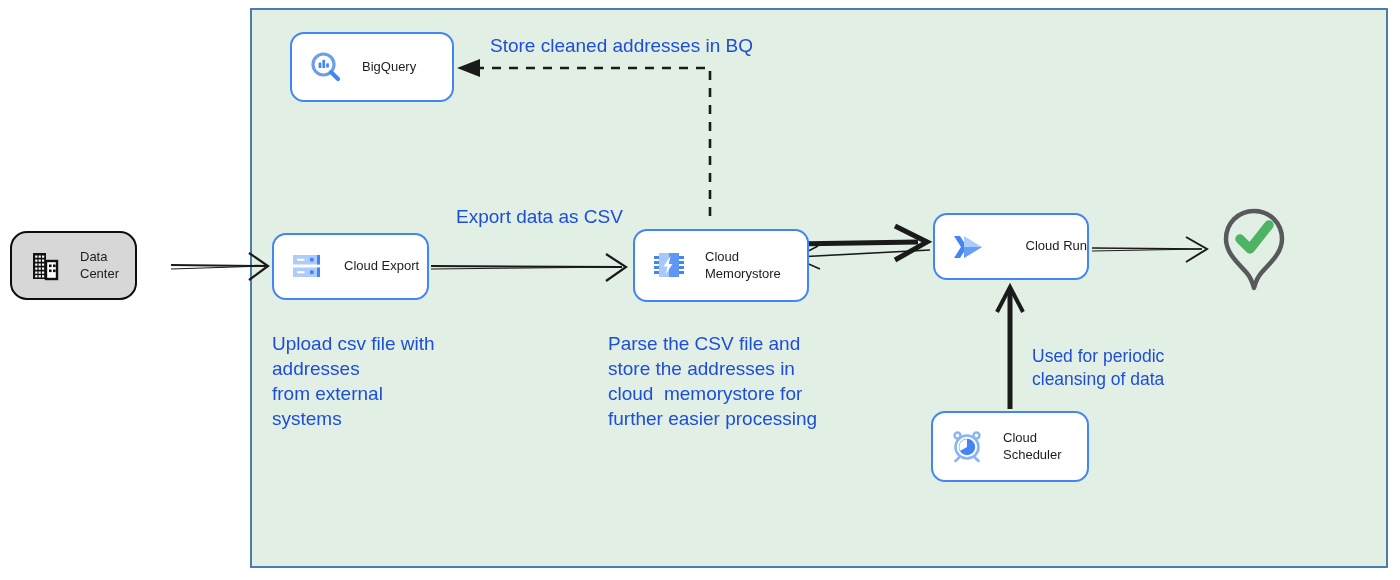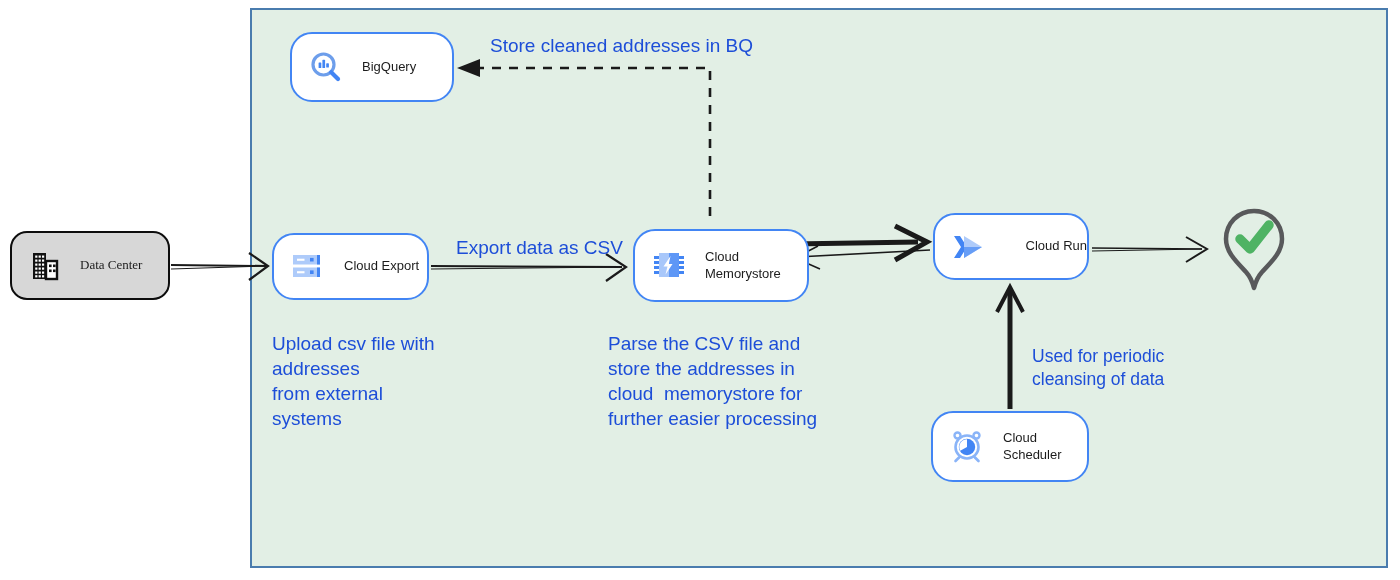--- a/index.html
+++ b/index.html
@@ -7,21 +7,21 @@
     position:relative;width:1400px;height:580px;overflow:hidden;
     font-family:"Liberation Sans", sans-serif;color:#000;
   }
   .gcp-container{
     position:absolute;left:250px;top:8px;width:1138px;height:560px;
     background:#e2efe5;border:2px solid #4a7cae;box-sizing:border-box;
   }
   .edges{position:absolute;left:0;top:0;width:1400px;height:580px;pointer-events:none;}
   .node{
     position:absolute;display:flex;align-items:center;box-sizing:border-box;
-    background:#ffffff;border:2px solid #4285f4;border-radius:22px;
+    background:#ffffff;border:2px solid #4285f4;border-radius:14px;
     padding-left:17px;gap:19px;
   }
   .node.dc{
     background:#d7d7d7;border:2.5px solid #0d0d0d;border-radius:17px;
   }
   .nlabel{font-size:13px;color:#1c1c1c;white-space:pre-line;line-height:1.25;}
   .icon{display:flex;align-items:center;justify-content:center;}
   .annotation{
     position:absolute;font-size:19px;line-height:25px;white-space:pre;color:#1d4ed8;
   }
@@ -69,21 +69,21 @@
       <line x1="1010" y1="409" x2="1010" y2="291" stroke-width="5"></line>
       <polyline points="997,312 1010,287 1023,312" stroke-width="4"></polyline>
     </g>
 
     <g stroke="#1a1a1a" fill="none">
       <polyline points="710,216 710,68 474,68" stroke-width="2.6" stroke-dasharray="9,8"></polyline>
       <polygon points="480,59 457,68 480,77" fill="#1a1a1a" stroke="none"></polygon>
     </g>
   </svg>
 
-  <div class="node dc" style="left:10px;top:231px;width:160px;height:69px;font-family:Liberation Serif, serif;">
+  <div class="node dc" style="left:10px;top:231px;width:127px;height:69px;">
     <span class="icon">
       <svg width="32" height="30" viewBox="0 0 32 30">
         <rect x="4" y="2" width="13" height="26" fill="#111"></rect>
         <g fill="#fff">
           <rect x="6.2" y="4.5" width="2.2" height="2.2"></rect>
             <rect x="9.6" y="4.5" width="2.2" height="2.2"></rect>
             <rect x="13" y="4.5" width="2.2" height="2.2"></rect>
           <rect x="6.2" y="8.5" width="2.2" height="2.2"></rect>
             <rect x="9.6" y="8.5" width="2.2" height="2.2"></rect>
             <rect x="13" y="8.5" width="2.2" height="2.2"></rect>
@@ -194,21 +194,21 @@
   <div class="pin-wrap">
     <span class="icon">
       <svg width="66" height="100" viewBox="0 0 66 100">
         <path d="M33,4 C17,4 5,16.5 5,32 C5,45 15,54.5 25,65 C29,69.5 31.5,75 33,81 C34.5,75 37,69.5 41,65 C51,54.5 61,45 61,32 C61,16.5 49,4 33,4 Z" fill="none" stroke="#58595b" stroke-width="4.5" stroke-linejoin="round"></path>
         <polyline points="19,32 29,42 48,18" fill="none" stroke="#4fb364" stroke-width="9.5" stroke-linecap="round" stroke-linejoin="round"></polyline>
       </svg>
     </span>
   </div>
 
   <div class="annotation" style="left:490px;top:33px;">Store cleaned addresses in BQ</div>
-  <div class="annotation" style="left:456px;top:235px;">Export data as CSV</div>
+  <div class="annotation" style="left:456px;top:204px;">Export data as CSV</div>
   <div class="annotation" style="left:272px;top:331px;">Upload csv file with
 addresses
 from external
 systems</div>
   <div class="annotation" style="left:608px;top:331px;">Parse the CSV file and
 store the addresses in
 cloud  memorystore for
 further easier processing</div>
   <div class="annotation small" style="left:1032px;top:345px;">Used for periodic
 cleansing of data</div>

